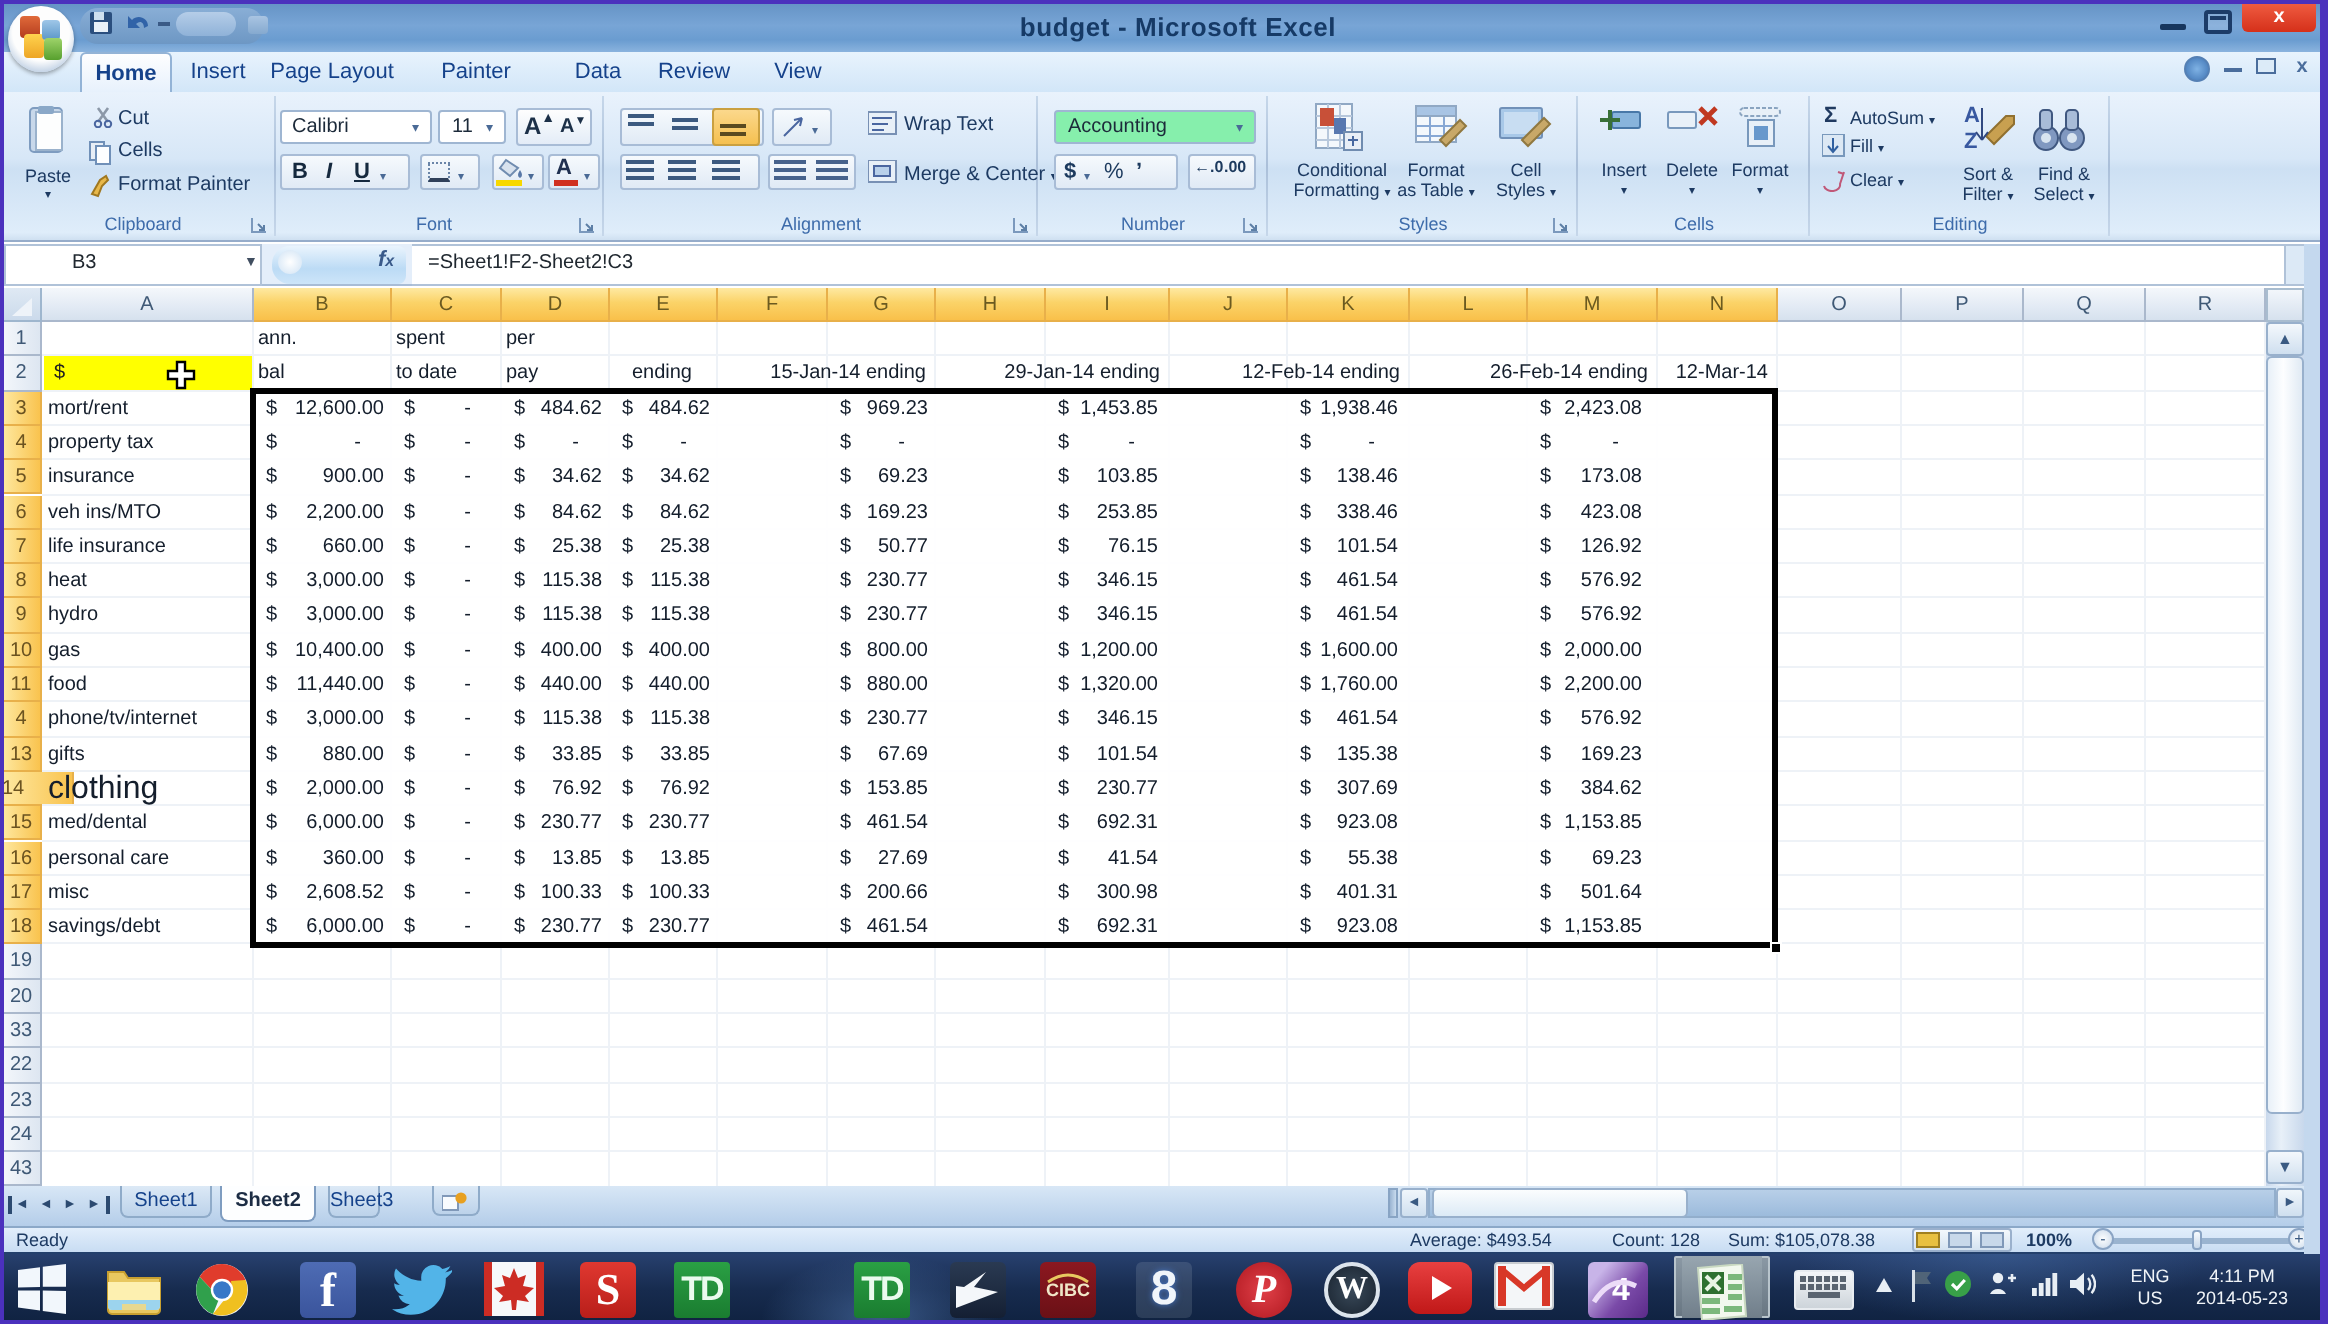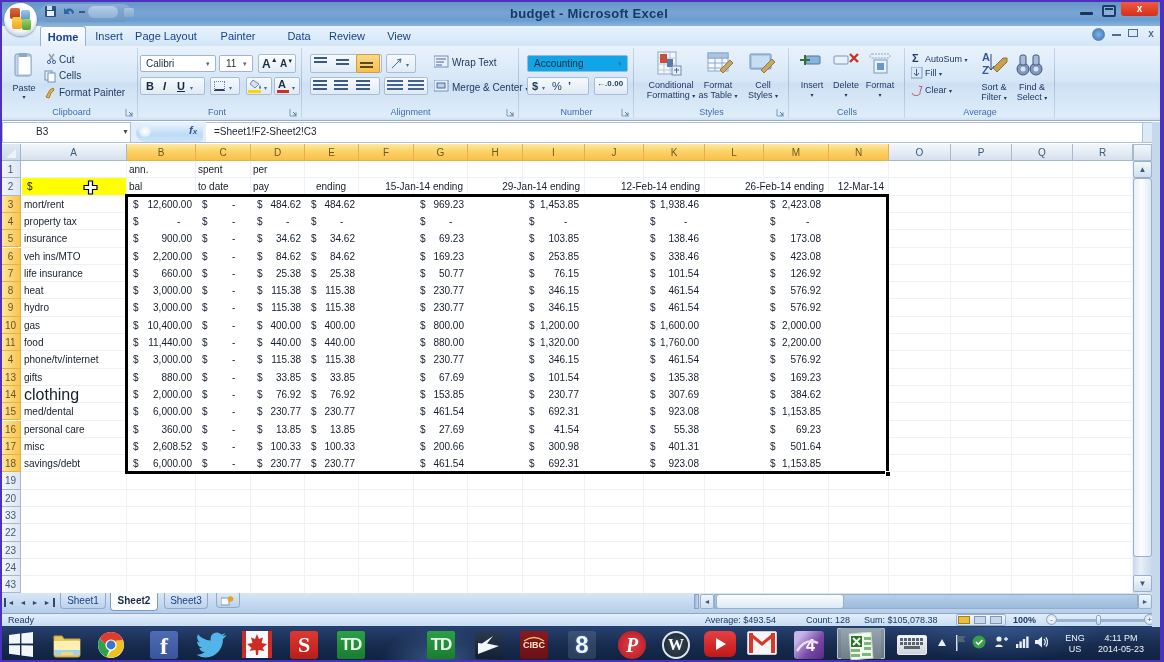--- a/index.html
+++ b/index.html
@@ -67,21 +67,21 @@
   </svg>
 <div style="position:absolute;left:788px;top:48px;width:1px;height:70px;background:linear-gradient(#c6d7ea,#aabfd9 50%,#c6d7ea)"></div>
 <div style="position:absolute;left:635px;top:107px;width:153px;text-align:center;font-size:9px;color:#3e6cab">Styles</div>
 <svg class="a" style="left:776px;top:108px" width="9" height="9" viewBox="0 0 9 9">
     <path d="M1 1 L1 8 L8 8" stroke="#7b99bd" fill="none"></path>
     <path d="M4 4 L7 7 M7 4.5 L7 7 L4.5 7" stroke="#5d7fa6" fill="none"></path>
   </svg>
 <div style="position:absolute;left:904px;top:48px;width:1px;height:70px;background:linear-gradient(#c6d7ea,#aabfd9 50%,#c6d7ea)"></div>
 <div style="position:absolute;left:790px;top:107px;width:114px;text-align:center;font-size:9px;color:#3e6cab">Cells</div>
 <div style="position:absolute;left:1054px;top:48px;width:1px;height:70px;background:linear-gradient(#c6d7ea,#aabfd9 50%,#c6d7ea)"></div>
-<div style="position:absolute;left:906px;top:107px;width:148px;text-align:center;font-size:9px;color:#3e6cab">Average</div>
+<div style="position:absolute;left:906px;top:107px;width:148px;text-align:center;font-size:9px;color:#3e6cab">Editing</div>
 
 <svg class="a" style="left:12px;top:52px" width="24" height="30" viewBox="0 0 24 30">
     <rect x="3" y="2" width="16" height="22" rx="2" fill="#c8d8ea" stroke="#7e9cc0"></rect>
     <rect x="6" y="4" width="13" height="19" fill="#fdfefe" stroke="#9ab2cc"></rect>
     <rect x="7" y="1" width="8" height="4" rx="1" fill="#8aa8c8"></rect>
   </svg>
 <div style="position:absolute;left:8px;top:83px;width:32px;text-align:center;font-size:9px;color:#1d3a62">Paste</div>
 <div style="position:absolute;left:20px;top:93px;width:8px;text-align:center;font-size:6px;color:#1d3a62">▾</div>
 <svg class="a" style="left:46px;top:53px" width="11" height="11" viewBox="0 0 11 11">
     <path d="M3 1 L8 8 M8 1 L3 8" stroke="#8c98a8" stroke-width="1.3"></path>
@@ -157,21 +157,21 @@
 <svg class="a" style="left:434px;top:55px" width="15" height="14" viewBox="0 0 15 14">
     <rect x="0" y="1" width="14" height="11" fill="#e8f0f8" stroke="#7890b4"></rect>
     <path d="M2 4 h10 M2 7 h8 M2 10 h6" stroke="#4a66a0"></path>
   </svg>
 <div style="position:absolute;left:452px;top:57px;font-size:10px;color:#1d3a62">Wrap Text</div>
 <svg class="a" style="left:434px;top:80px" width="15" height="12" viewBox="0 0 15 12">
     <rect x="0" y="0" width="14" height="11" fill="#e8f0f8" stroke="#7890b4"></rect>
     <rect x="3" y="3" width="8" height="5" fill="#b8d0ea" stroke="#4a66a0"></rect>
   </svg>
 <div style="position:absolute;left:452px;top:82px;font-size:10px;color:#1d3a62">Merge &amp; Center  <span style="font-size:6px">▾</span></div>
-<div style="position:absolute;left:527px;top:55px;width:101px;height:17px;background:#0ea5e9;border:1px solid #9fb6d2;border-radius:2px;font-size:10px;color:#1c2a3a;padding:2px 0 0 6px">Accounting</div>
+<div style="position:absolute;left:527px;top:55px;width:101px;height:17px;background:#86efac;border:1px solid #9fb6d2;border-radius:2px;font-size:10px;color:#1c2a3a;padding:2px 0 0 6px">Accounting</div>
 <div style="position:absolute;left:618px;top:60px;font-size:7px;color:#4a6a96">▾</div>
 <div style="position:absolute;left:527px;top:77px;width:62px;height:18px;background:linear-gradient(#f6fafd,#e0eaf5);border:1px solid #a8bcd6;border-radius:2px"></div>
 <div style="position:absolute;left:532px;top:80px;font-size:11px;font-weight:bold;color:#1c3a5e">$</div>
 <div style="position:absolute;left:542px;top:84px;font-size:6px;color:#4a6a96">▾</div>
 <div style="position:absolute;left:552px;top:80px;font-size:11px;color:#1c3a5e">%</div>
 <div style="position:absolute;left:568px;top:80px;font-size:11px;font-weight:bold;color:#1c3a5e">’</div>
 <div style="position:absolute;left:594px;top:77px;width:34px;height:18px;background:linear-gradient(#f6fafd,#e0eaf5);border:1px solid #a8bcd6;border-radius:2px"></div>
 <div style="position:absolute;left:597px;top:79px;font-size:8px;color:#1c3a5e"><b>←.0</b></div>
 <div style="position:absolute;left:612px;top:79px;font-size:8px;color:#1c3a5e"><b>.00</b></div>
 <svg class="a" style="left:656px;top:50px" width="30" height="28" viewBox="0 0 30 28">
@@ -287,21 +287,21 @@
 <div style="position:absolute;left:1px;top:212.9px;width:20px;height:17.30px;background:linear-gradient(90deg,#fee9a2,#f9c34e);border-right:1px solid #e8b04a;border-bottom:1px solid #e8b04a;font-size:10px;color:#6b5320;text-align:center;line-height:17.30px">4</div>
 <div style="position:absolute;left:1px;top:230.2px;width:20px;height:17.30px;background:linear-gradient(90deg,#fee9a2,#f9c34e);border-right:1px solid #e8b04a;border-bottom:1px solid #e8b04a;font-size:10px;color:#6b5320;text-align:center;line-height:17.30px">5</div>
 <div style="position:absolute;left:1px;top:247.5px;width:20px;height:17.30px;background:linear-gradient(90deg,#fee9a2,#f9c34e);border-right:1px solid #e8b04a;border-bottom:1px solid #e8b04a;font-size:10px;color:#6b5320;text-align:center;line-height:17.30px">6</div>
 <div style="position:absolute;left:1px;top:264.8px;width:20px;height:17.30px;background:linear-gradient(90deg,#fee9a2,#f9c34e);border-right:1px solid #e8b04a;border-bottom:1px solid #e8b04a;font-size:10px;color:#6b5320;text-align:center;line-height:17.30px">7</div>
 <div style="position:absolute;left:1px;top:282.1px;width:20px;height:17.30px;background:linear-gradient(90deg,#fee9a2,#f9c34e);border-right:1px solid #e8b04a;border-bottom:1px solid #e8b04a;font-size:10px;color:#6b5320;text-align:center;line-height:17.30px">8</div>
 <div style="position:absolute;left:1px;top:299.4px;width:20px;height:17.30px;background:linear-gradient(90deg,#fee9a2,#f9c34e);border-right:1px solid #e8b04a;border-bottom:1px solid #e8b04a;font-size:10px;color:#6b5320;text-align:center;line-height:17.30px">9</div>
 <div style="position:absolute;left:1px;top:316.7px;width:20px;height:17.30px;background:linear-gradient(90deg,#fee9a2,#f9c34e);border-right:1px solid #e8b04a;border-bottom:1px solid #e8b04a;font-size:10px;color:#6b5320;text-align:center;line-height:17.30px">10</div>
 <div style="position:absolute;left:1px;top:334.0px;width:20px;height:17.30px;background:linear-gradient(90deg,#fee9a2,#f9c34e);border-right:1px solid #e8b04a;border-bottom:1px solid #e8b04a;font-size:10px;color:#6b5320;text-align:center;line-height:17.30px">11</div>
 <div style="position:absolute;left:1px;top:351.3px;width:20px;height:17.30px;background:linear-gradient(90deg,#fee9a2,#f9c34e);border-right:1px solid #e8b04a;border-bottom:1px solid #e8b04a;font-size:10px;color:#6b5320;text-align:center;line-height:17.30px">4</div>
 <div style="position:absolute;left:1px;top:368.6px;width:20px;height:17.30px;background:linear-gradient(90deg,#fee9a2,#f9c34e);border-right:1px solid #e8b04a;border-bottom:1px solid #e8b04a;font-size:10px;color:#6b5320;text-align:center;line-height:17.30px">13</div>
-<div style="position:absolute;left:1px;top:385.9px;width:20px;height:17.30px;background:linear-gradient(90deg,#fee9a2,#f9c34e);border-right:1px solid #e8b04a;border-bottom:1px solid #e8b04a;font-size:10px;color:#6b5320;text-align:center;line-height:17.30px">14</div>
+<div style="position:absolute;left:1px;top:385.9px;width:36px;height:17.30px;background:linear-gradient(90deg,#fee9a2,#f9c34e);border-right:1px solid #e8b04a;border-bottom:1px solid #e8b04a;font-size:10px;color:#6b5320;text-align:left;line-height:17.30px">14</div>
 <div style="position:absolute;left:1px;top:403.2px;width:20px;height:17.30px;background:linear-gradient(90deg,#fee9a2,#f9c34e);border-right:1px solid #e8b04a;border-bottom:1px solid #e8b04a;font-size:10px;color:#6b5320;text-align:center;line-height:17.30px">15</div>
 <div style="position:absolute;left:1px;top:420.5px;width:20px;height:17.30px;background:linear-gradient(90deg,#fee9a2,#f9c34e);border-right:1px solid #e8b04a;border-bottom:1px solid #e8b04a;font-size:10px;color:#6b5320;text-align:center;line-height:17.30px">16</div>
 <div style="position:absolute;left:1px;top:437.8px;width:20px;height:17.30px;background:linear-gradient(90deg,#fee9a2,#f9c34e);border-right:1px solid #e8b04a;border-bottom:1px solid #e8b04a;font-size:10px;color:#6b5320;text-align:center;line-height:17.30px">17</div>
 <div style="position:absolute;left:1px;top:455.1px;width:20px;height:17.30px;background:linear-gradient(90deg,#fee9a2,#f9c34e);border-right:1px solid #e8b04a;border-bottom:1px solid #e8b04a;font-size:10px;color:#6b5320;text-align:center;line-height:17.30px">18</div>
 <div style="position:absolute;left:1px;top:472.4px;width:20px;height:17.30px;background:linear-gradient(90deg,#f4f7fb,#dde6f1);border-right:1px solid #aab8cc;border-bottom:1px solid #aab8cc;font-size:10px;color:#3f5976;text-align:center;line-height:17.30px">19</div>
 <div style="position:absolute;left:1px;top:489.7px;width:20px;height:17.30px;background:linear-gradient(90deg,#f4f7fb,#dde6f1);border-right:1px solid #aab8cc;border-bottom:1px solid #aab8cc;font-size:10px;color:#3f5976;text-align:center;line-height:17.30px">20</div>
 <div style="position:absolute;left:1px;top:507.0px;width:20px;height:17.30px;background:linear-gradient(90deg,#f4f7fb,#dde6f1);border-right:1px solid #aab8cc;border-bottom:1px solid #aab8cc;font-size:10px;color:#3f5976;text-align:center;line-height:17.30px">33</div>
 <div style="position:absolute;left:1px;top:524.3px;width:20px;height:17.30px;background:linear-gradient(90deg,#f4f7fb,#dde6f1);border-right:1px solid #aab8cc;border-bottom:1px solid #aab8cc;font-size:10px;color:#3f5976;text-align:center;line-height:17.30px">22</div>
 <div style="position:absolute;left:1px;top:541.6px;width:20px;height:17.30px;background:linear-gradient(90deg,#f4f7fb,#dde6f1);border-right:1px solid #aab8cc;border-bottom:1px solid #aab8cc;font-size:10px;color:#3f5976;text-align:center;line-height:17.30px">23</div>
 <div style="position:absolute;left:1px;top:558.9px;width:20px;height:17.30px;background:linear-gradient(90deg,#f4f7fb,#dde6f1);border-right:1px solid #aab8cc;border-bottom:1px solid #aab8cc;font-size:10px;color:#3f5976;text-align:center;line-height:17.30px">24</div>
@@ -904,21 +904,21 @@
 <div style="position:absolute;left:1133px;top:575px;width:19px;height:17px;background:linear-gradient(#f4f8fc,#cfdfef);border:1px solid #98b0cc;border-radius:2px;text-align:center;font-size:8px;color:#3a5a82;line-height:16px">▼</div>
 <div style="position:absolute;left:2px;top:593px;width:1158px;height:20px;background:linear-gradient(#d8e7f6,#b4cde9)"></div>
 <div style="position:absolute;left:6px;top:597px;width:10px;height:12px;font-size:7px;color:#2c4a70;text-align:center;line-height:12px">◄</div>
 <div style="position:absolute;left:18px;top:597px;width:10px;height:12px;font-size:7px;color:#2c4a70;text-align:center;line-height:12px">◄</div>
 <div style="position:absolute;left:30px;top:597px;width:10px;height:12px;font-size:7px;color:#2c4a70;text-align:center;line-height:12px">►</div>
 <div style="position:absolute;left:42px;top:597px;width:10px;height:12px;font-size:7px;color:#2c4a70;text-align:center;line-height:12px">►</div>
 <div style="position:absolute;left:4px;top:598px;width:2px;height:9px;background:#2c4a70"></div>
 <div style="position:absolute;left:53px;top:598px;width:2px;height:9px;background:#2c4a70"></div>
 <div style="position:absolute;left:60px;top:593px;width:46px;height:16px;background:linear-gradient(#dcE9f6,#bcd2ea);border:1px solid #8fabc9;border-top:none;border-radius:0 0 4px 4px;color:#15428b;font-size:10px;text-align:center;line-height:15px">Sheet1</div>
 <div style="position:absolute;left:110px;top:593px;width:48px;height:18px;background:#fdfeff;border:1px solid #7e9cc0;border-top:none;border-radius:0 0 4px 4px;color:#1c2c44;font-weight:bold;font-size:10px;text-align:center;line-height:16px">Sheet2</div>
-<div style="position:absolute;left:164px;top:593px;width:44px;height:16px;background:linear-gradient(#dcE9f6,#bcd2ea);border:1px solid #8fabc9;border-top:none;border-radius:0 0 4px 4px;color:#15428b;font-size:10px;text-align:center;line-height:15px">Sheet3</div>
+<div style="position:absolute;left:164px;top:593px;width:26px;height:16px;background:linear-gradient(#dcE9f6,#bcd2ea);border:1px solid #8fabc9;border-top:none;border-radius:0 0 4px 4px;color:#15428b;font-size:10px;text-align:center;line-height:15px">Sheet3</div>
 <div style="position:absolute;left:216px;top:593px;width:24px;height:15px;background:linear-gradient(#dcE9f6,#bcd2ea);border:1px solid #8fabc9;border-top:none;border-radius:0 0 4px 4px"></div>
 <svg class="a" style="left:221px;top:596px" width="13" height="10" viewBox="0 0 13 10">
     <rect x="0" y="2" width="8" height="7" fill="#f8fbfe" stroke="#8098b8"></rect>
     <circle cx="9.5" cy="3" r="2.8" fill="#e8a020"></circle>
   </svg>
 <div style="position:absolute;left:694px;top:594px;width:5px;height:15px;background:linear-gradient(90deg,#9ab4d2,#c8dbee);border:1px solid #88a4c4"></div>
 <div style="position:absolute;left:700px;top:594px;width:14px;height:15px;background:linear-gradient(#f0f6fb,#cfdfef);border:1px solid #98b0cc;border-radius:2px;text-align:center;font-size:7px;color:#3a5a82;line-height:14px">◄</div>
 <div style="position:absolute;left:714px;top:594px;width:424px;height:15px;background:linear-gradient(#b8cfe8,#9cbbdc);border:1px solid #92aecc"></div>
 <div style="position:absolute;left:716px;top:594px;width:128px;height:15px;background:linear-gradient(#fbfdfe,#dceaf6);border:1px solid #98b0cc;border-radius:3px"></div>
 <div style="position:absolute;left:1138px;top:594px;width:14px;height:15px;background:linear-gradient(#f0f6fb,#cfdfef);border:1px solid #98b0cc;border-radius:2px;text-align:center;font-size:7px;color:#3a5a82;line-height:14px">►</div>

